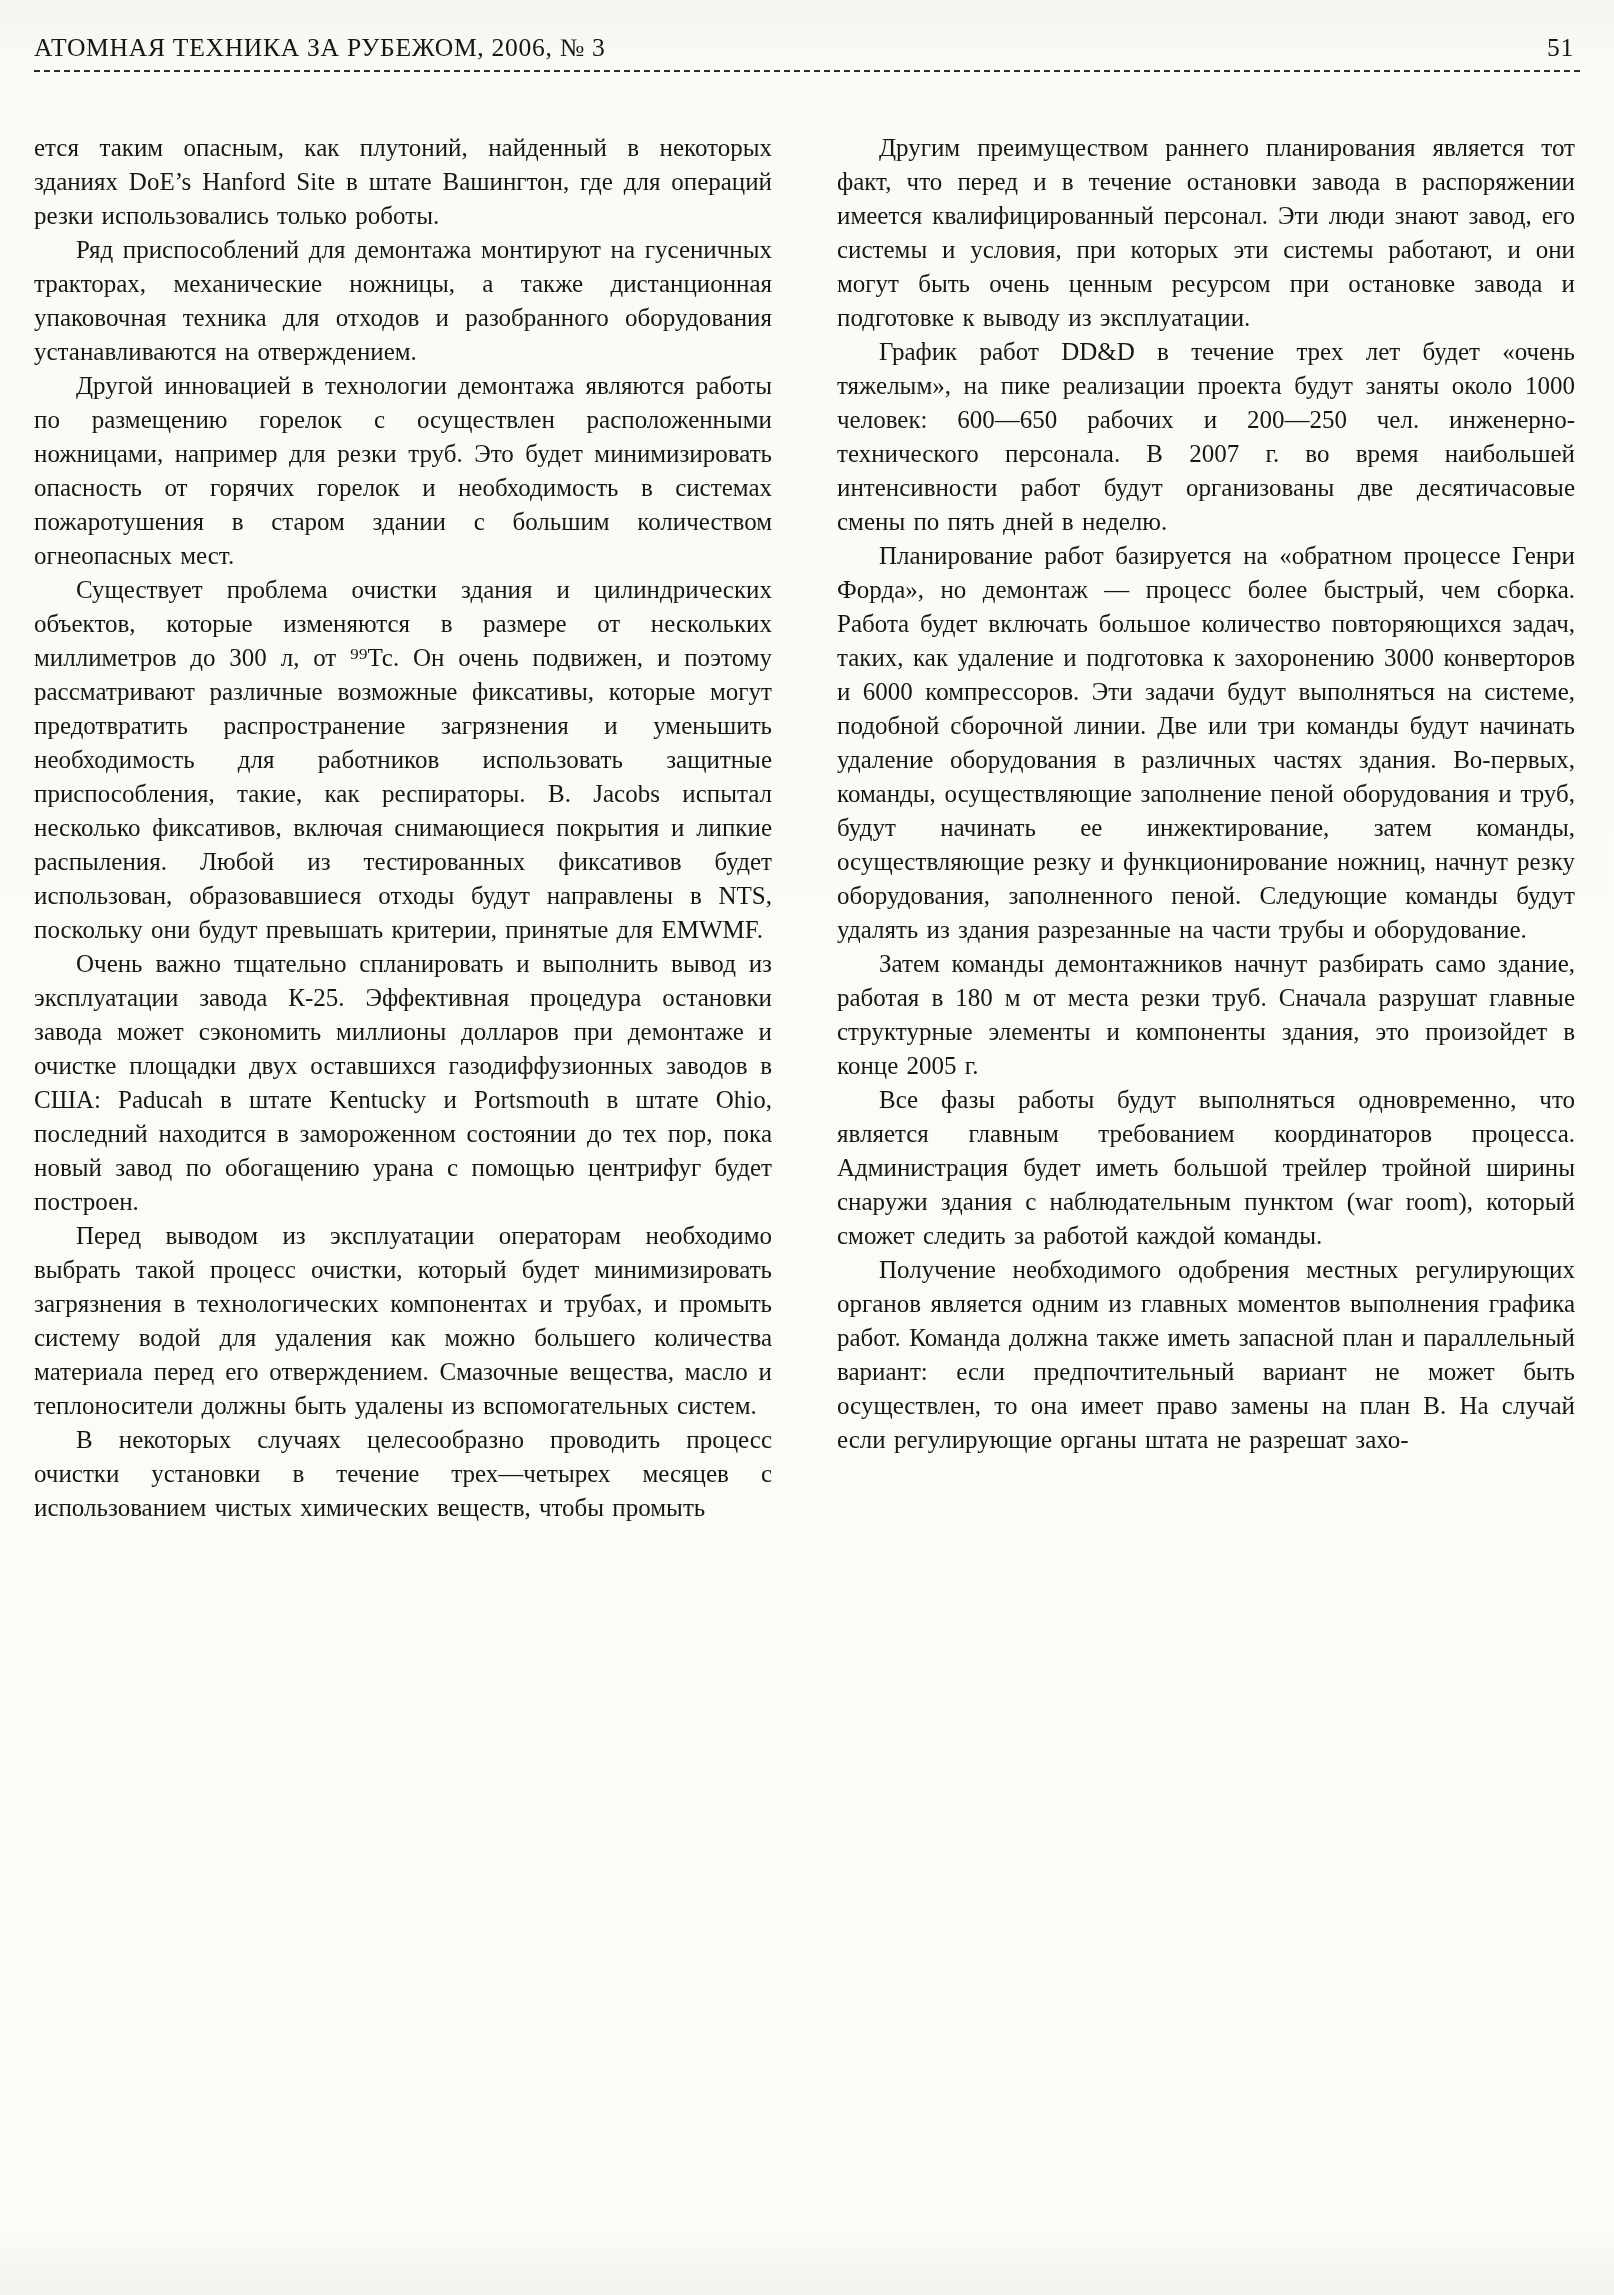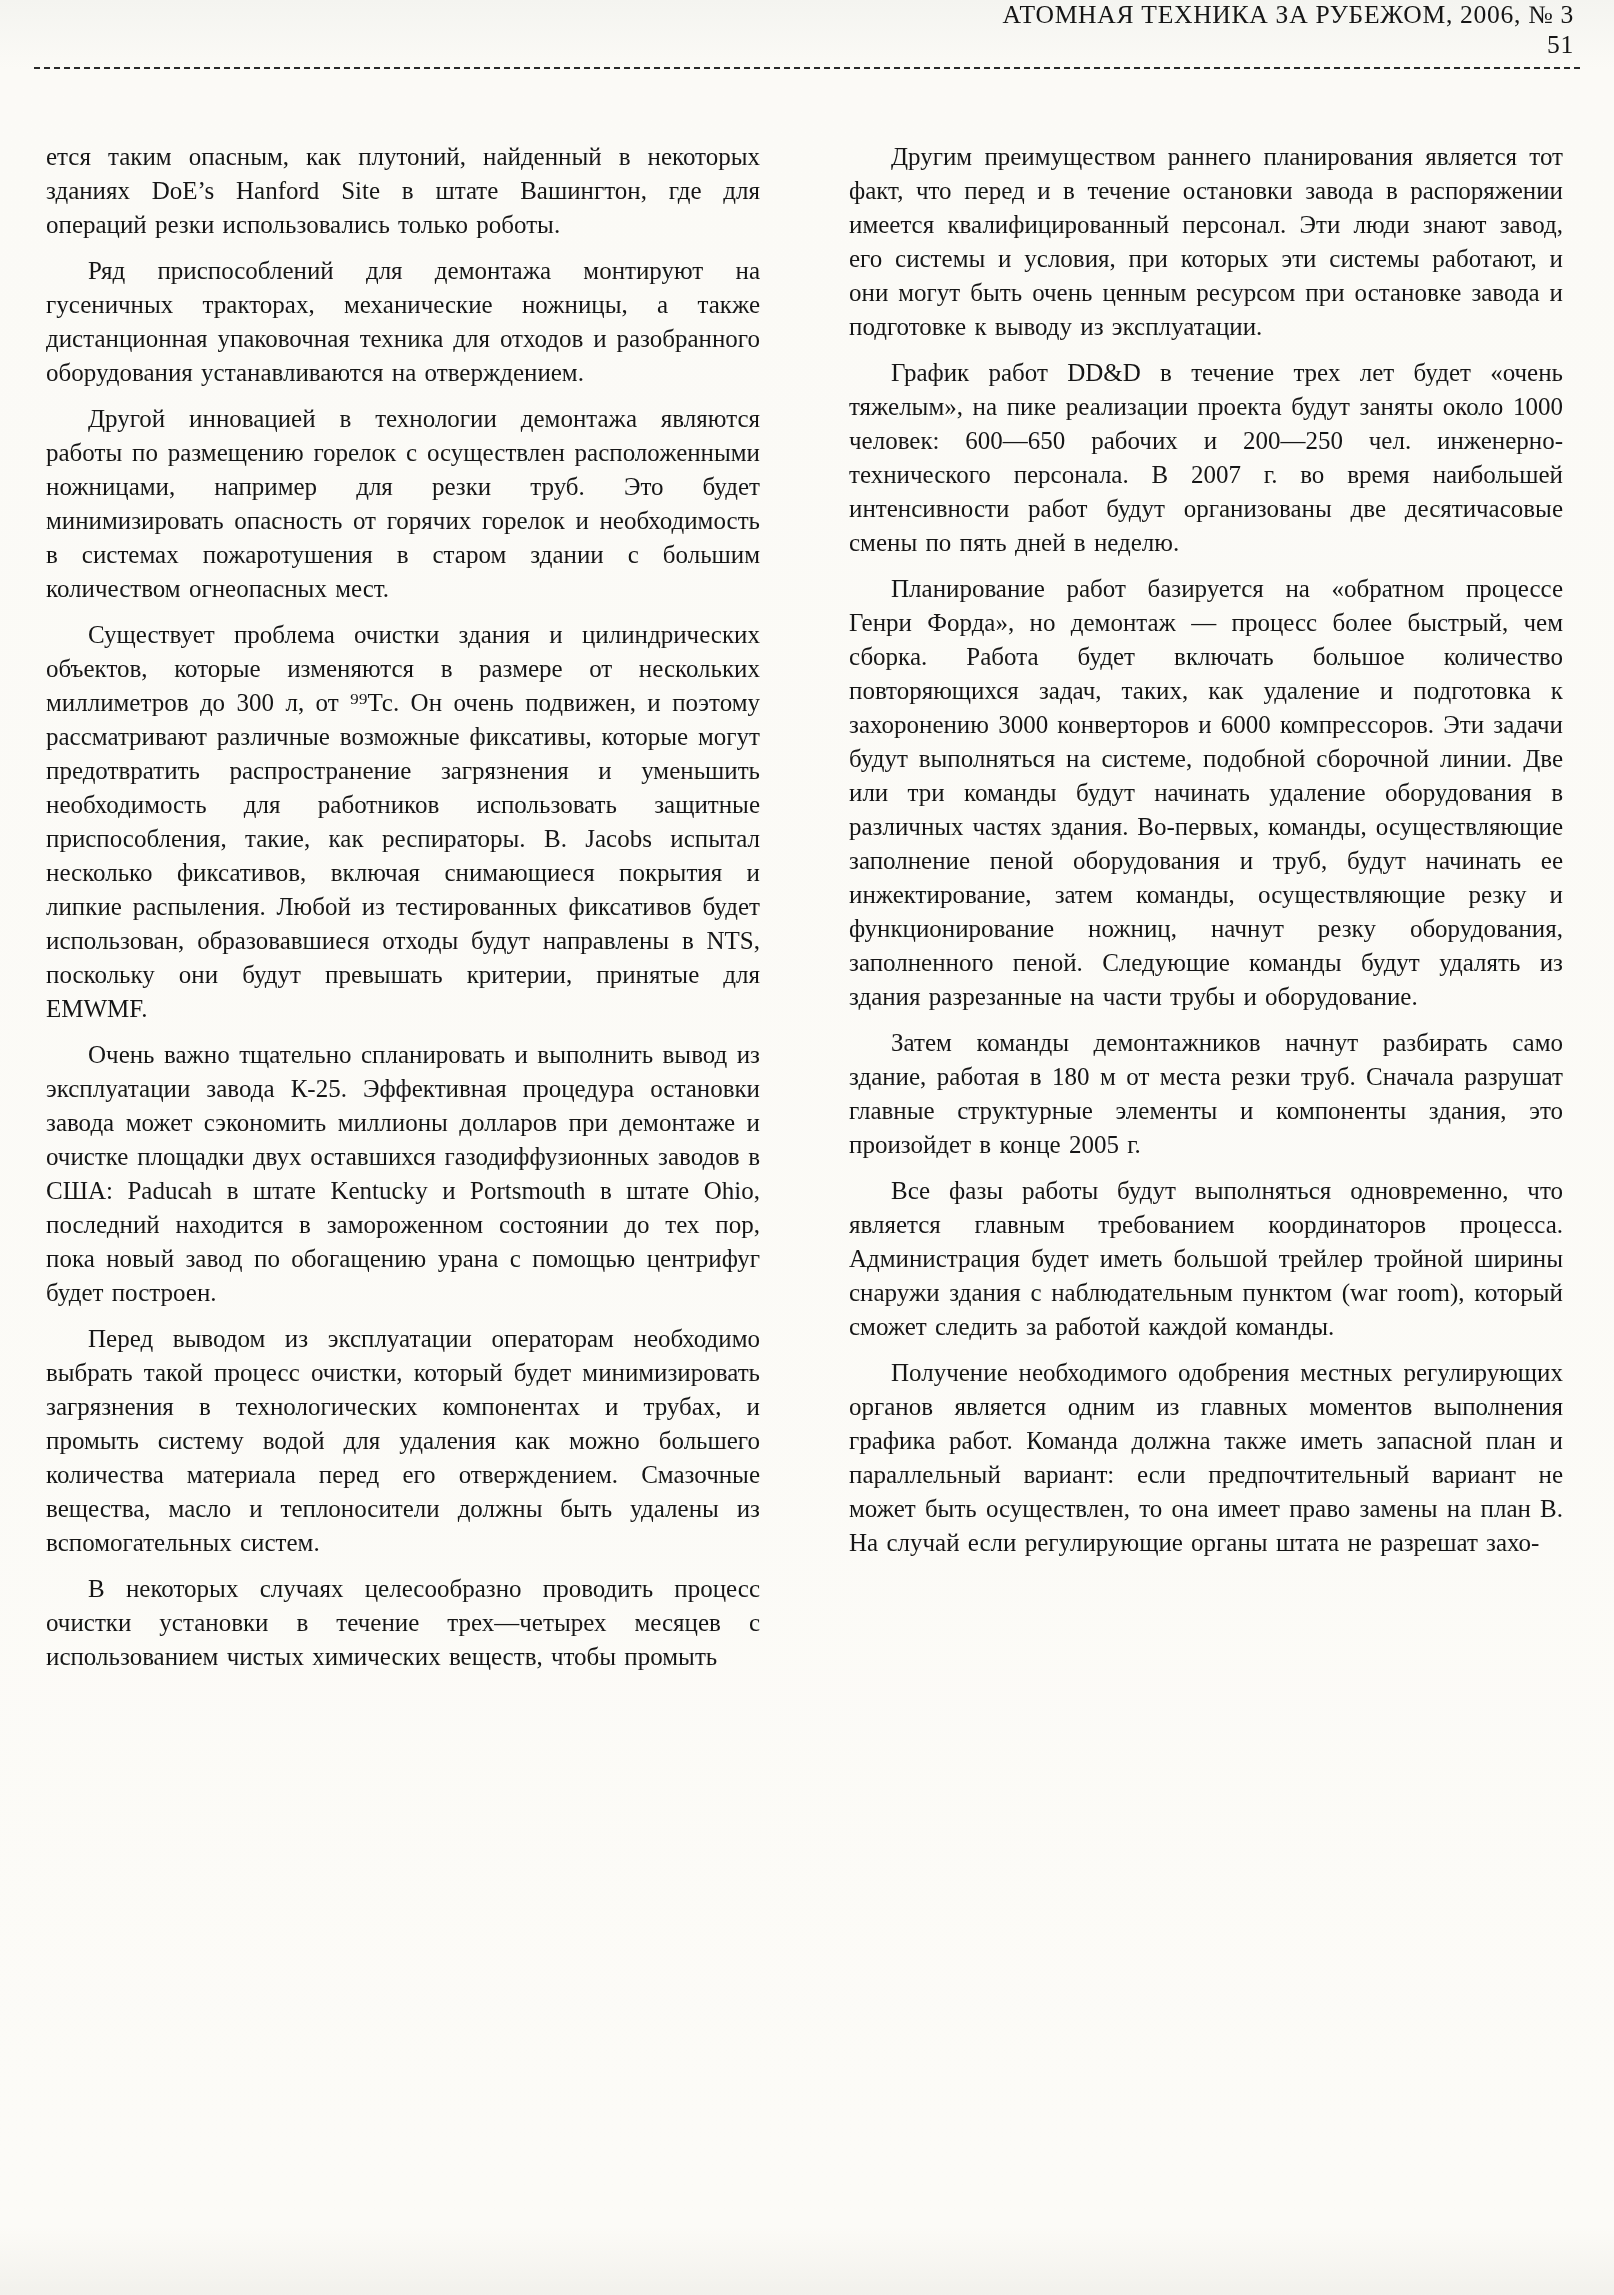--- a/index.html
+++ b/index.html
@@ -15,24 +15,23 @@
     background: linear-gradient(180deg, #f4f4f0 0%, #fbfaf6 3%, #fcfbf7 97%, #f2f1ec 100%);
     color: #161616;
     font-family: "Liberation Serif", "DejaVu Serif", serif;
     box-sizing: border-box;
     overflow: hidden;
   }
   .page-header {
     display: flex;
     justify-content: space-between;
     align-items: flex-end;
-    padding: 0 40px 0 34px;
+    padding: 33px 40px 0 34px;
     font-size: 25.6px;
     letter-spacing: 0.7px;
-    flex-direction: column;
   }
   .journal-title {
     font-weight: 400;
   }
   .page-number {
     font-weight: 400;
   }
   .header-rule {
     margin: 6.7px 34px 0 34px;
     border-bottom: 2.7px dashed #2a2a2a;
@@ -44,21 +43,21 @@
     padding: 59px 39px 0 34px;
   }
   .column {
     flex: 1 1 0;
     font-size: 25px;
     line-height: 34px;
     text-align: justify;
     word-spacing: 2px;
   }
   .column p {
-    margin: 12px;
+    margin: 0;
   }
   .column p.indent {
     text-indent: 42px;
   }
 </style>
 </head>
 <body>
 
 <div class="page">
 

